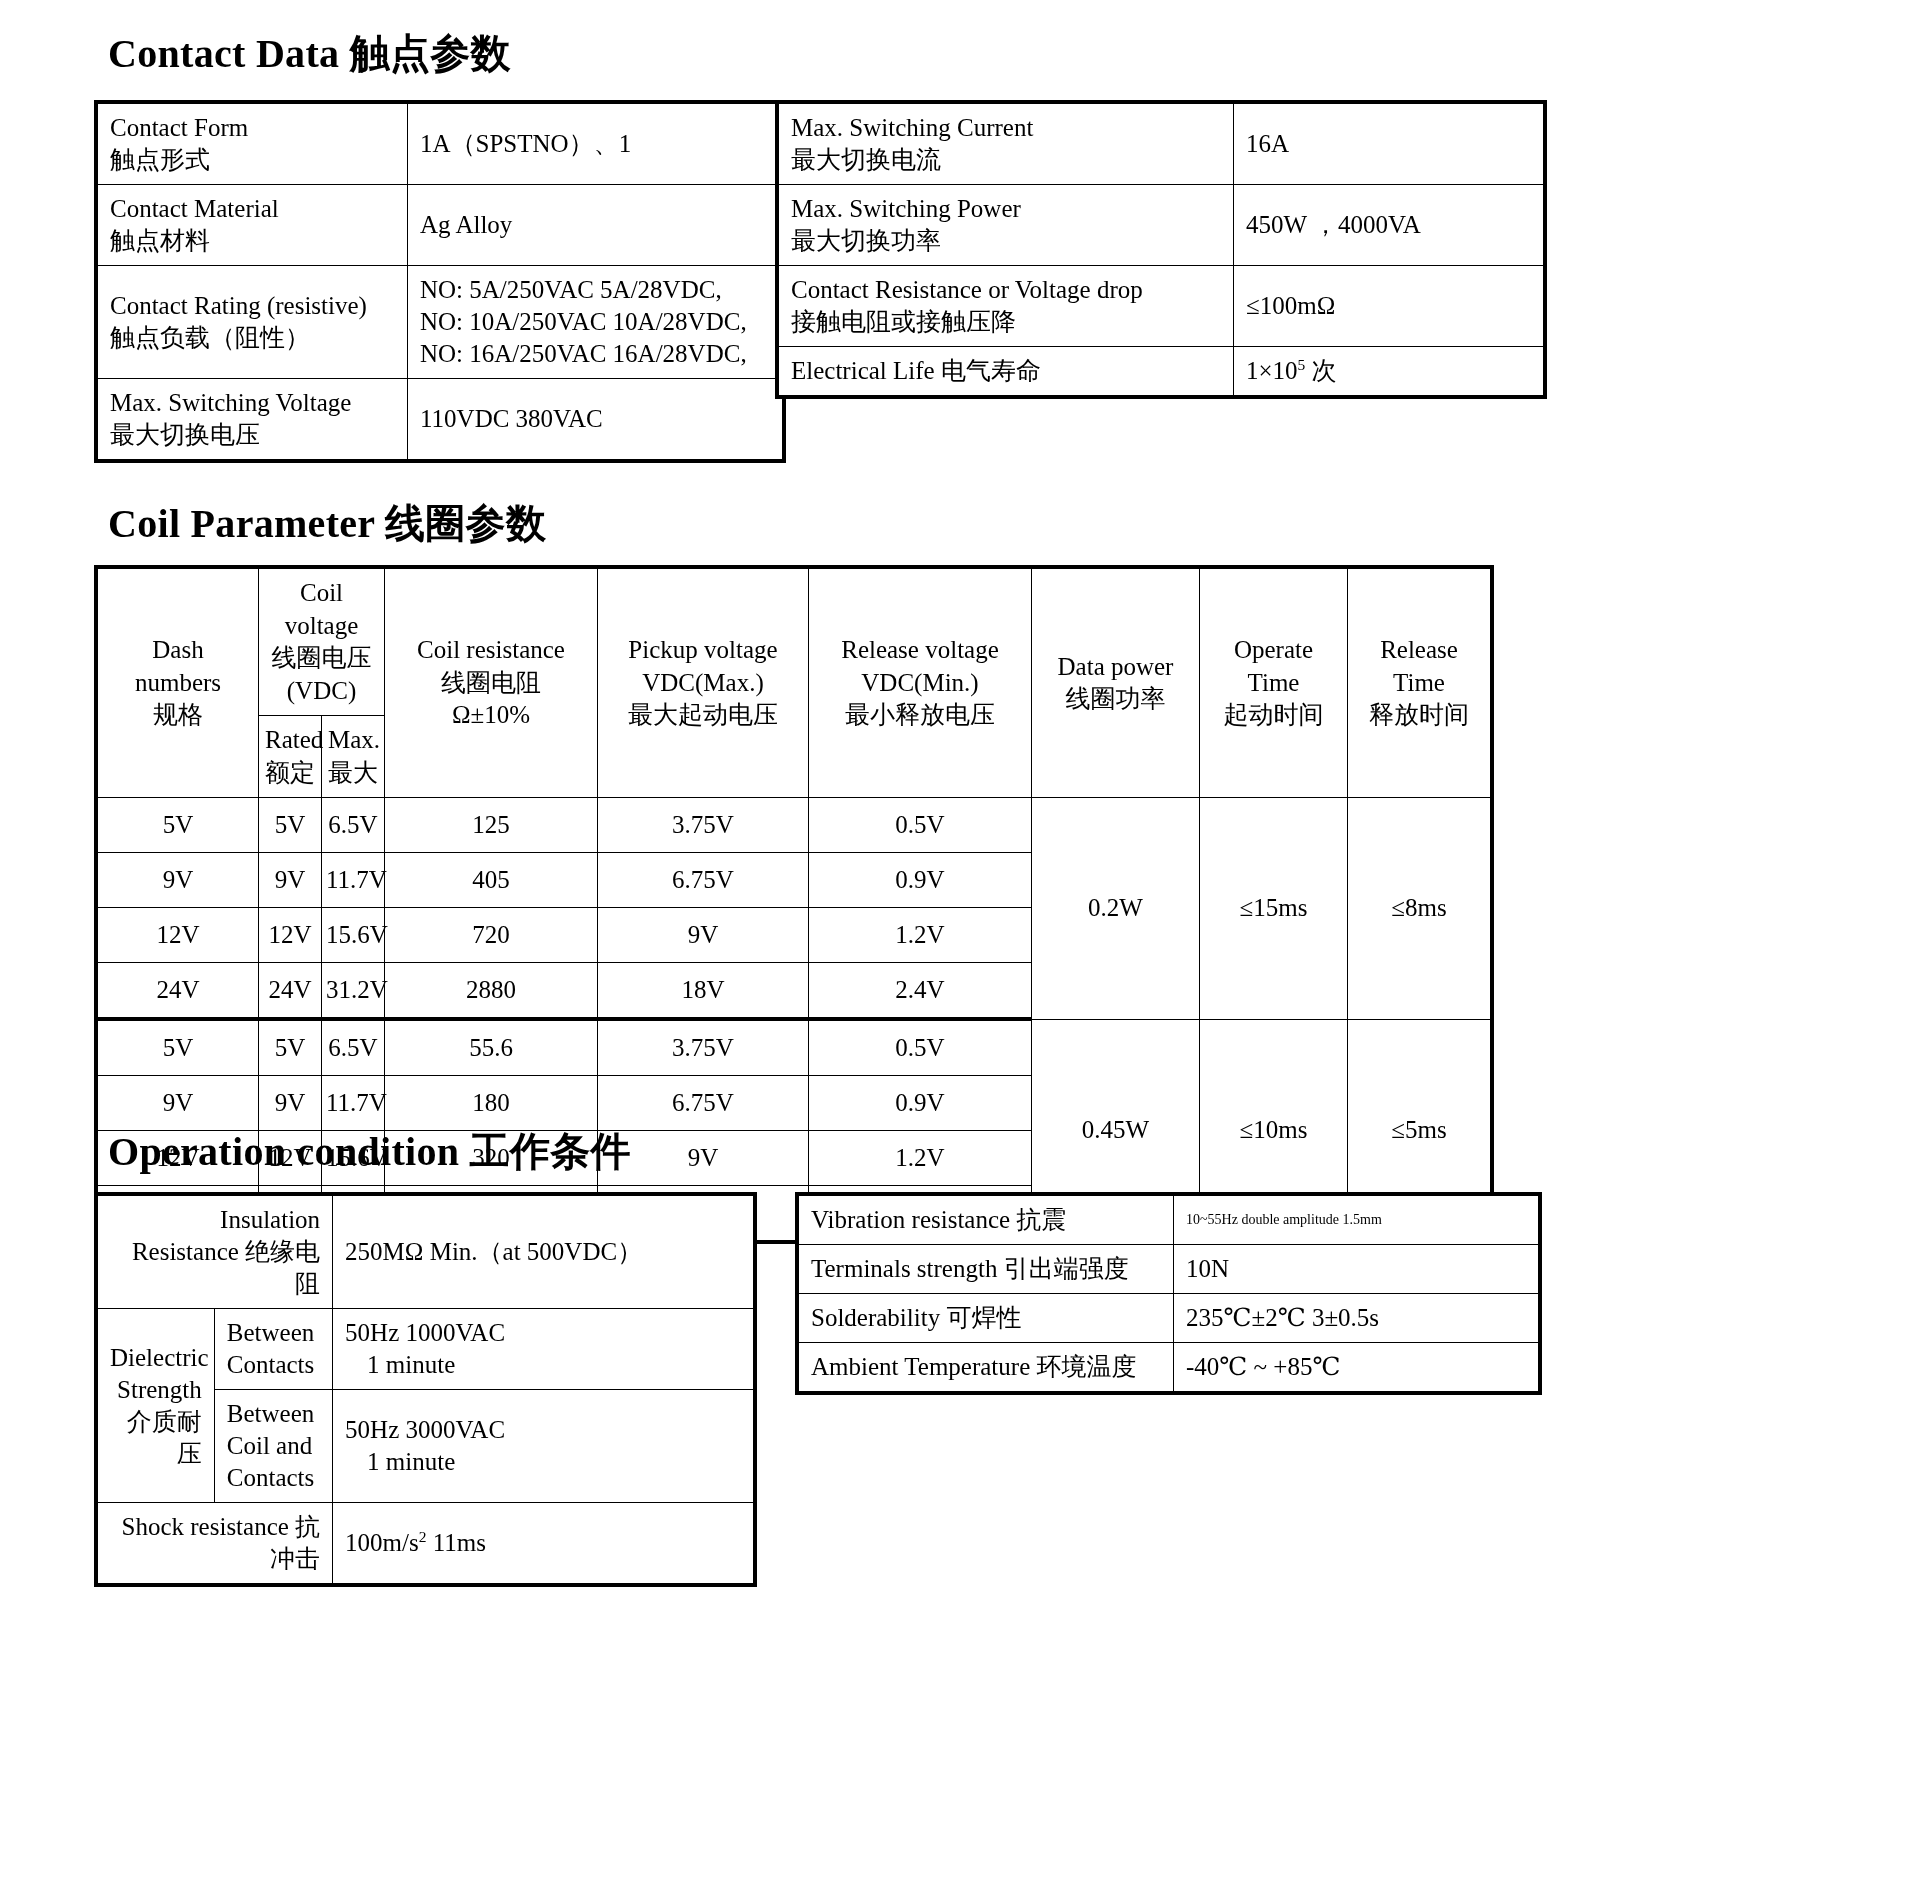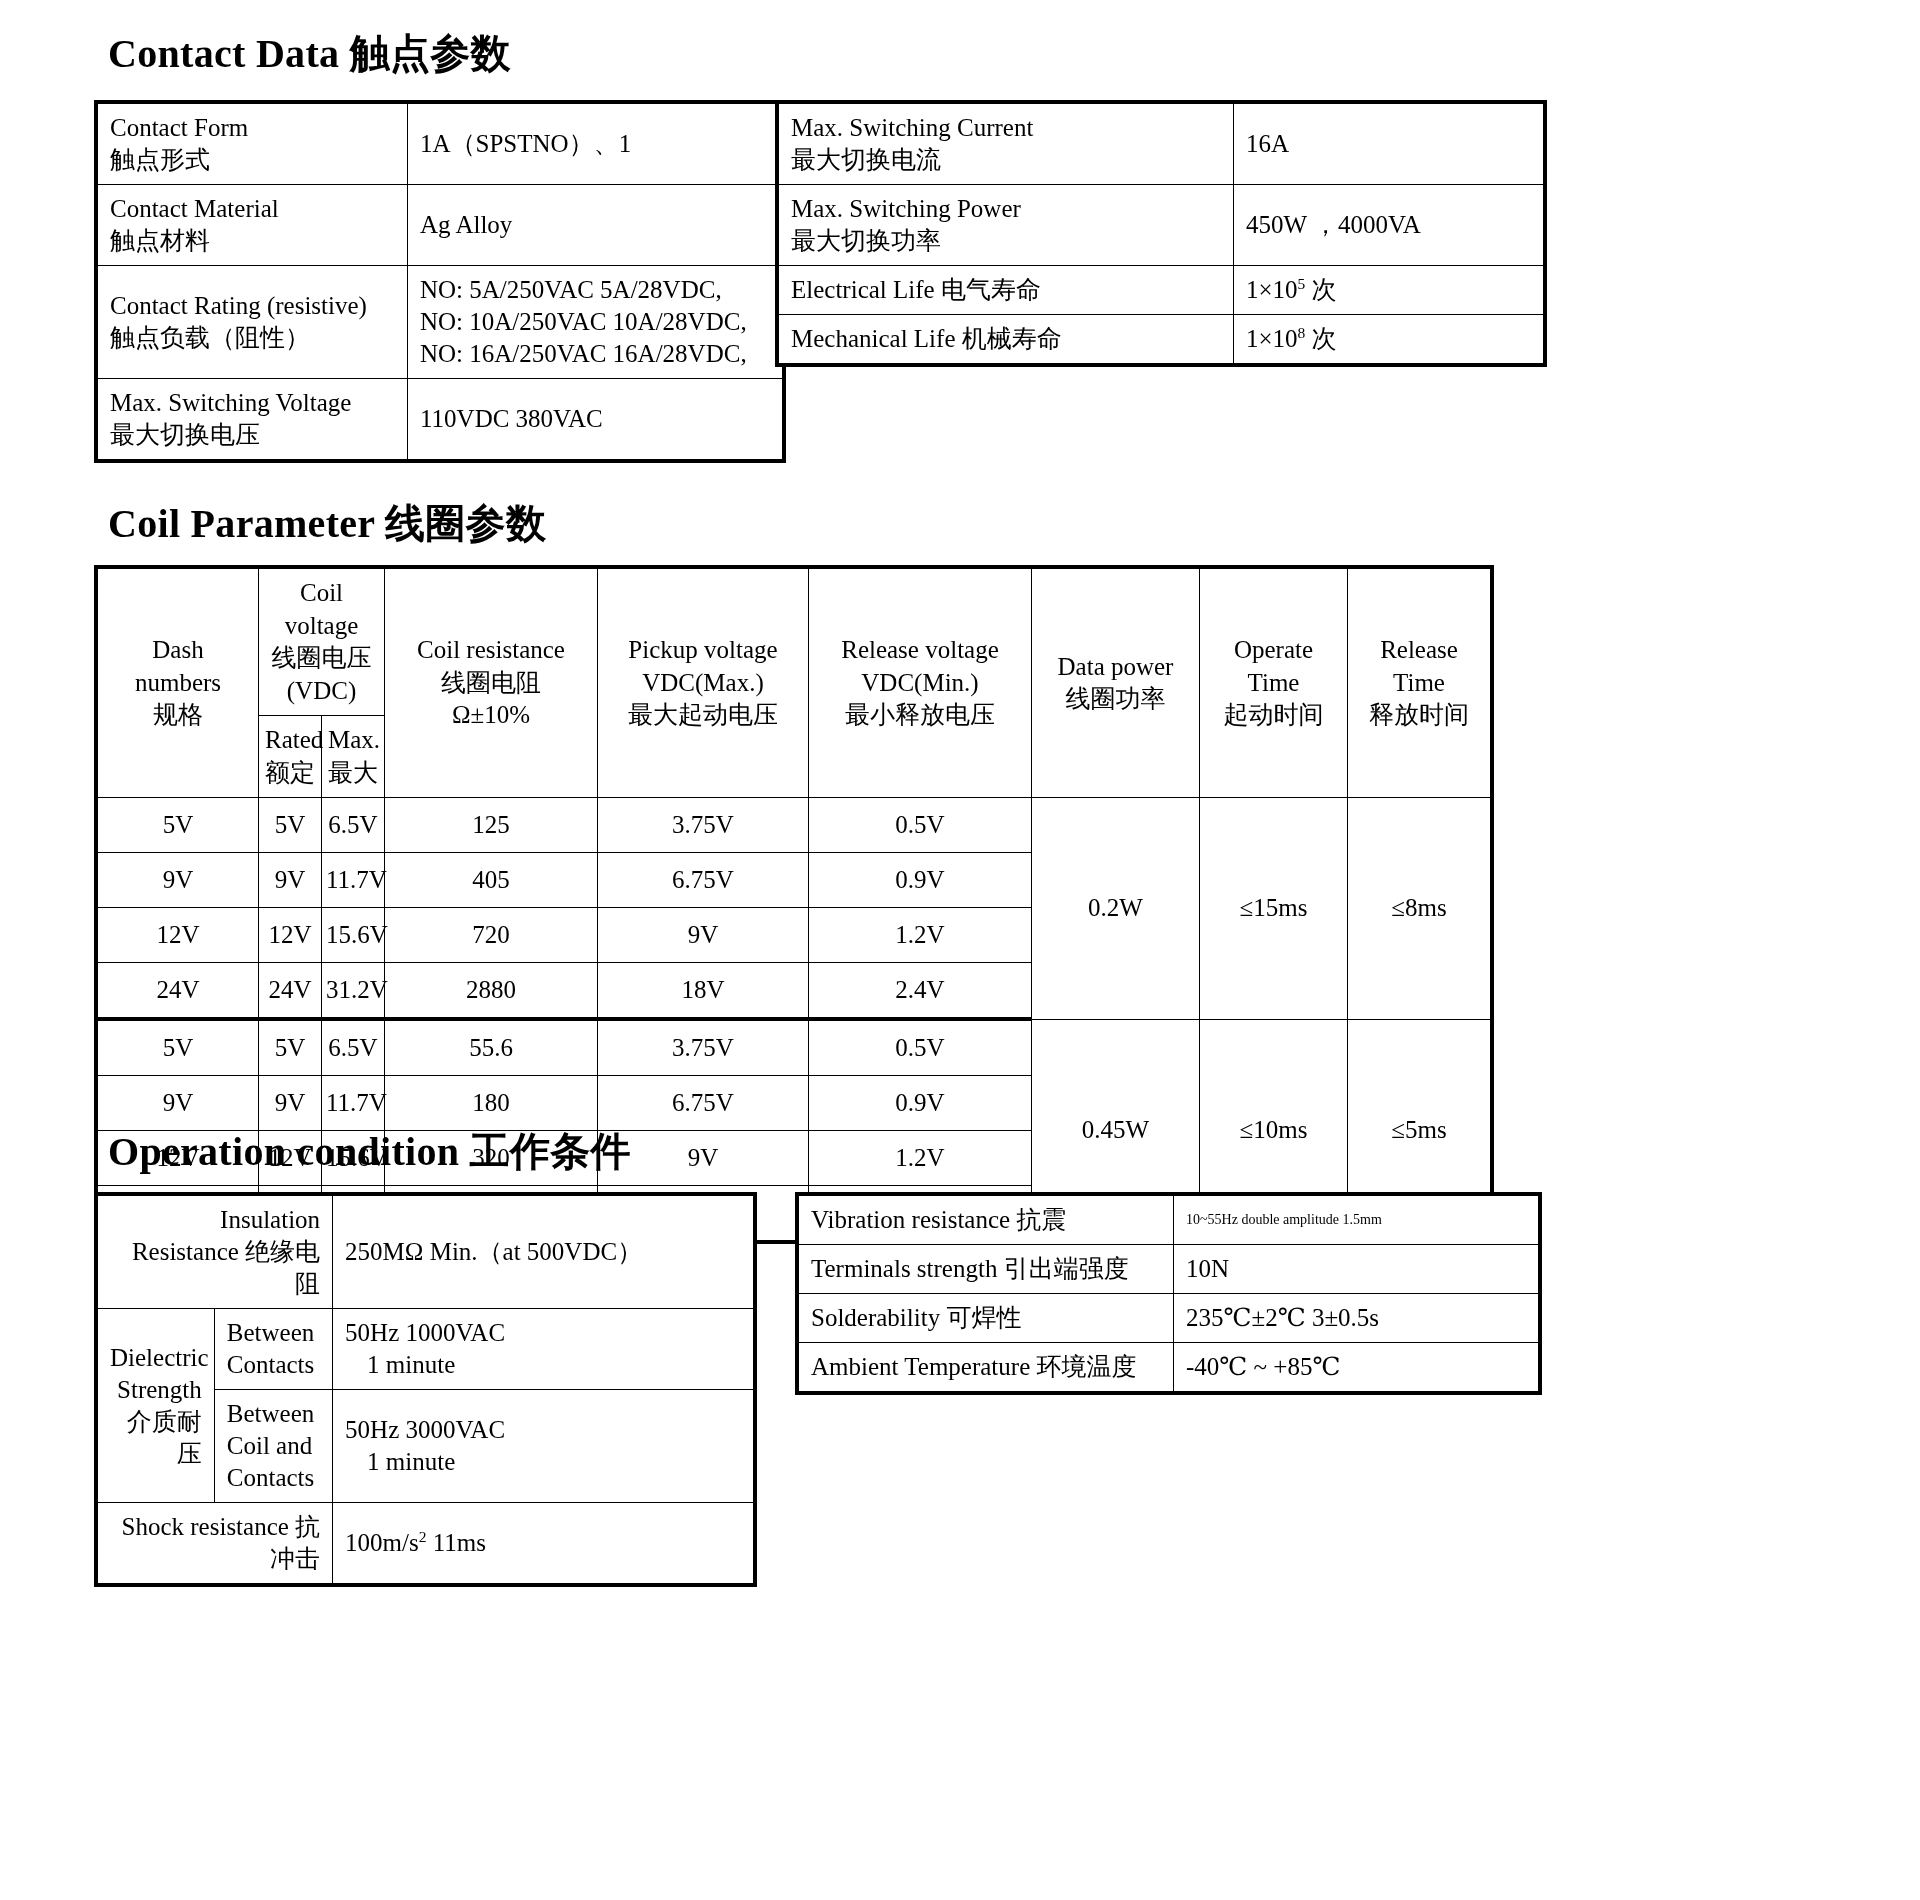--- a/index.html
+++ b/index.html
@@ -187,26 +187,29 @@
         <td class="value">16A</td>
       </tr>
       <tr>
         <td class="label cn">
           <span class="ln">Max. Switching Power</span>
           <span class="ln">最大切换功率</span>
         </td>
         <td class="value nowrap">450W ，4000VA</td>
       </tr>
       <tr>
+        <td class="label cn">
+          <span class="ln">Contact Resistance or Voltage drop</span>
+          <span class="ln">接触电阻或接触压降</span>
+        </td>
+        <td class="value">≤100mΩ</td>
+      </tr>
+      <tr>
         <td class="label cn">Electrical Life 电气寿命</td>
         <td class="value"><span>1×10</span><sup>5</sup><span> 次</span></td>
-      </tr>
-      <tr>
-        <td class="label cn">Mechanical Life 机械寿命</td>
-        <td class="value"><span>1×10</span><sup>8</sup><span> 次</span></td>
       </tr>
     </tbody>
   </table>
 
   <div class="section-title title-coil">Coil Parameter 线圈参数</div>
 
   <table class="ds" id="coil-table">
     <tbody>
       <tr>
         <td class="hd c-dash" rowspan="2">

